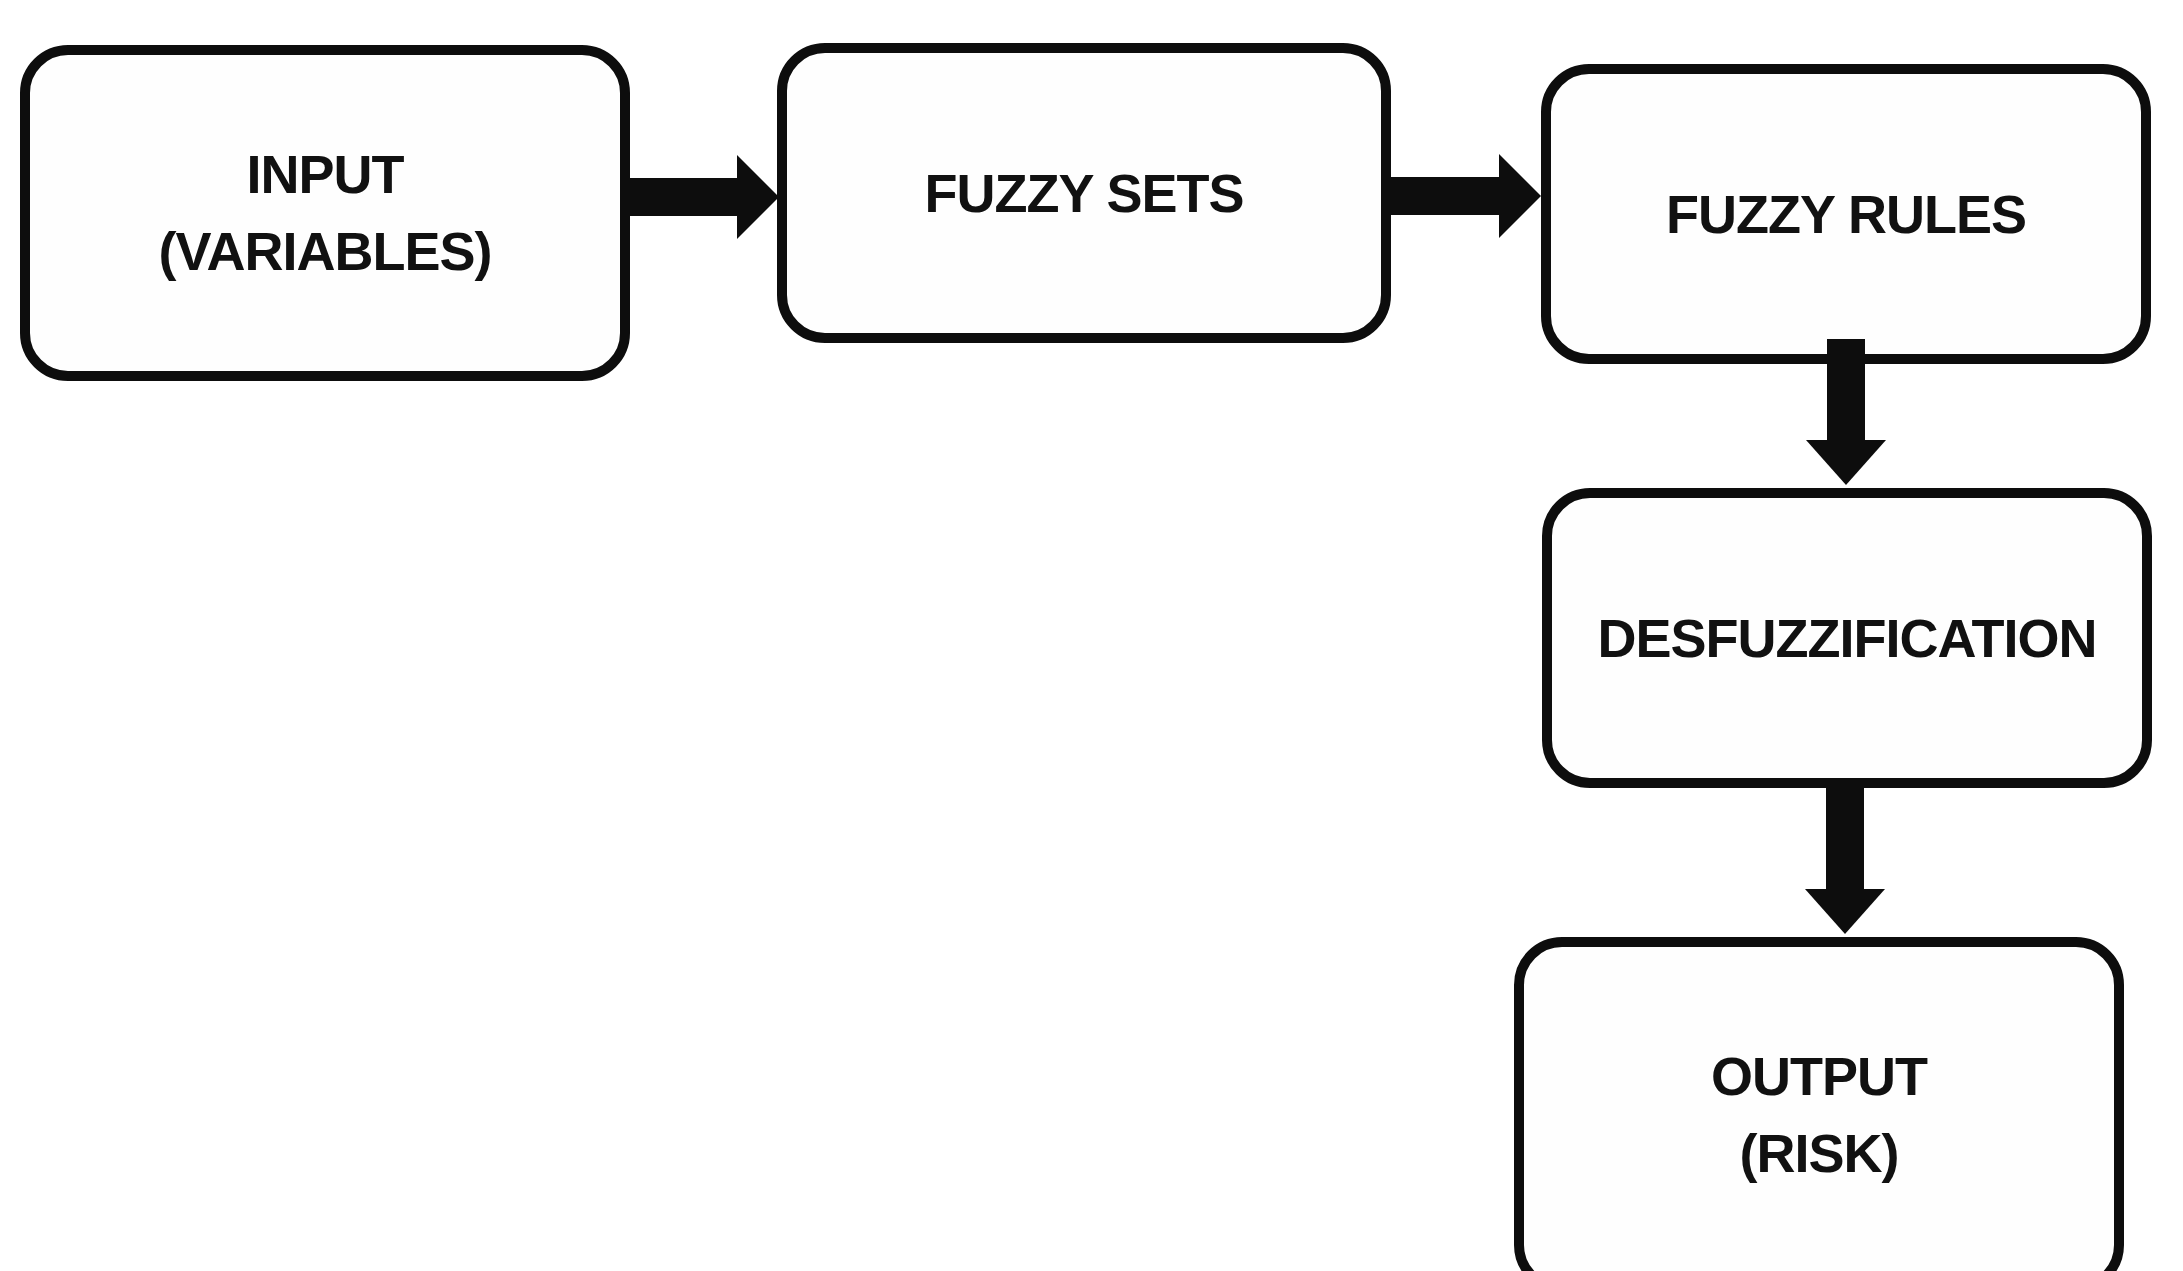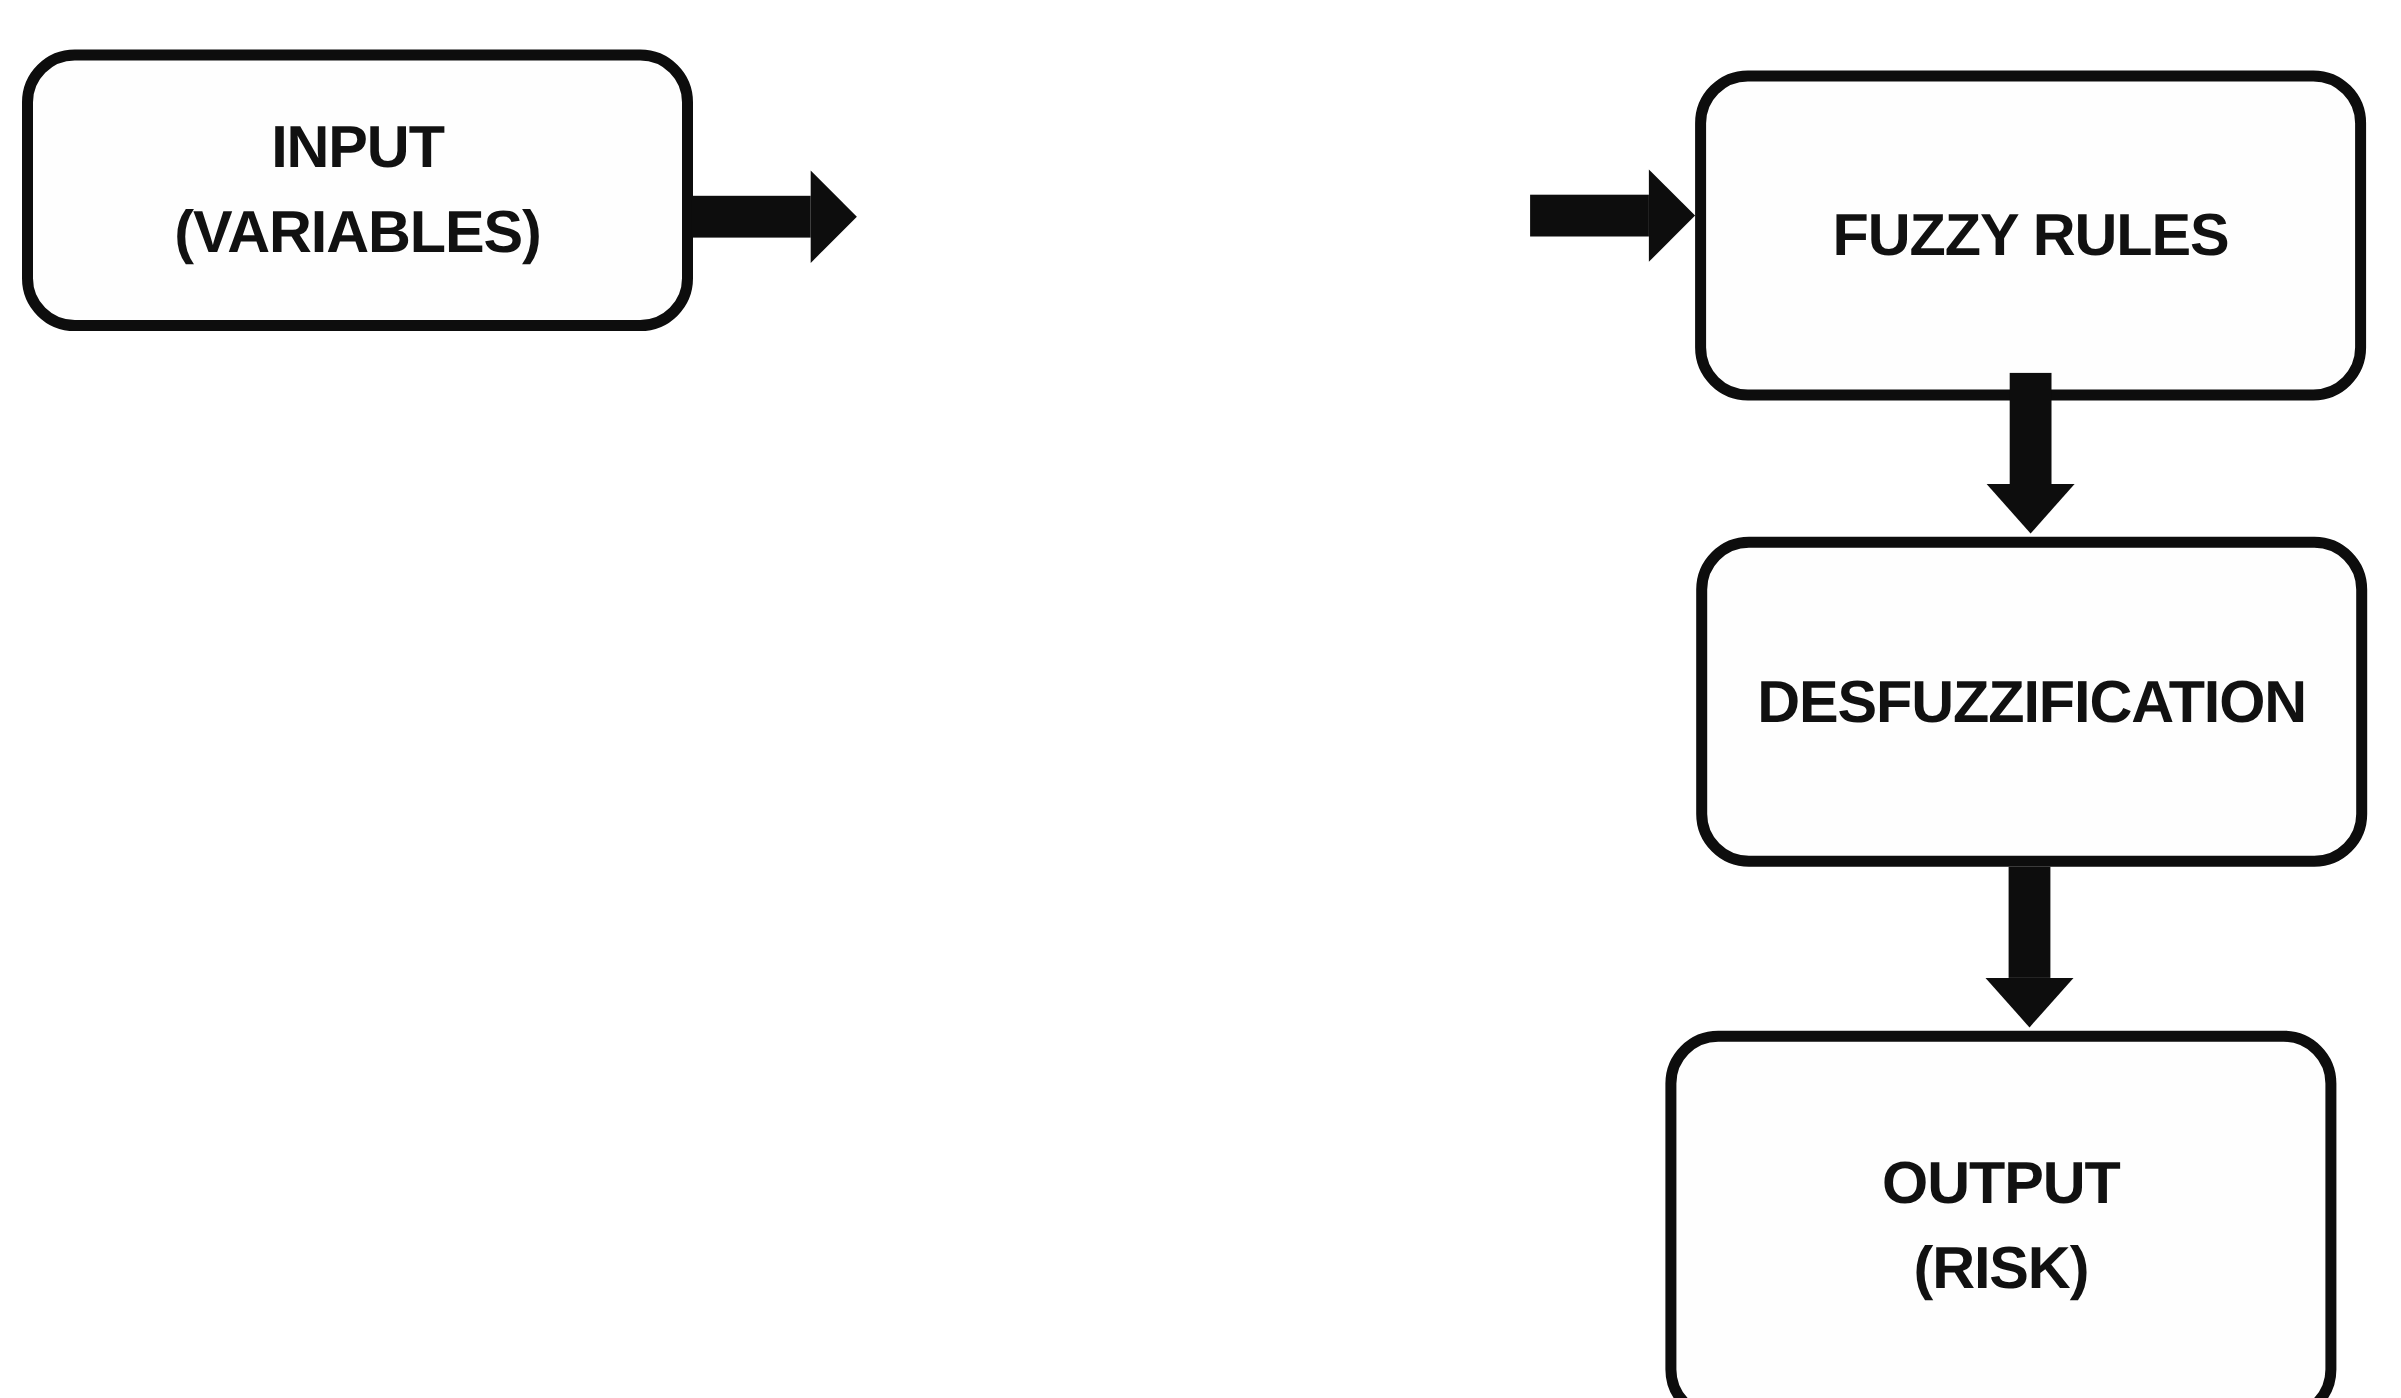--- a/index.html
+++ b/index.html
@@ -85,32 +85,37 @@
     border-left: 40px solid transparent;
     border-right: 40px solid transparent;
     border-top: 45px solid #0d0d0d;
   }
 </style>
 </head>
 <body>
 
 <div class="canvas">
 
-  <div class="node" style="left:20px; top:45px; width:610px; height:256px;">
+  <div class="node" style="left:20px; top:45px; width:610px; height:336px;">
     <div class="node-label">
       <span class="line">INPUT</span>
       <span class="line">(VARIABLES)</span>
     </div>
   </div>
 
   <div class="arrow arrow-h" style="left:629px; top:155px;">
     <div class="shaft"></div>
     <div class="head"></div>
   </div>
 
+  <div class="node" style="left:777px; top:43px; width:614px; height:300px;">
+    <div class="node-label">
+      <span class="line">FUZZY SETS</span>
+    </div>
+  </div>
 
   <div class="arrow arrow-h" style="left:1391px; top:154px;">
     <div class="shaft"></div>
     <div class="head"></div>
   </div>
 
   <div class="node" style="left:1541px; top:40px; width:610px; height:300px;margin-top:24px;">
     <div class="node-label">
       <span class="line">FUZZY RULES</span>
     </div>

